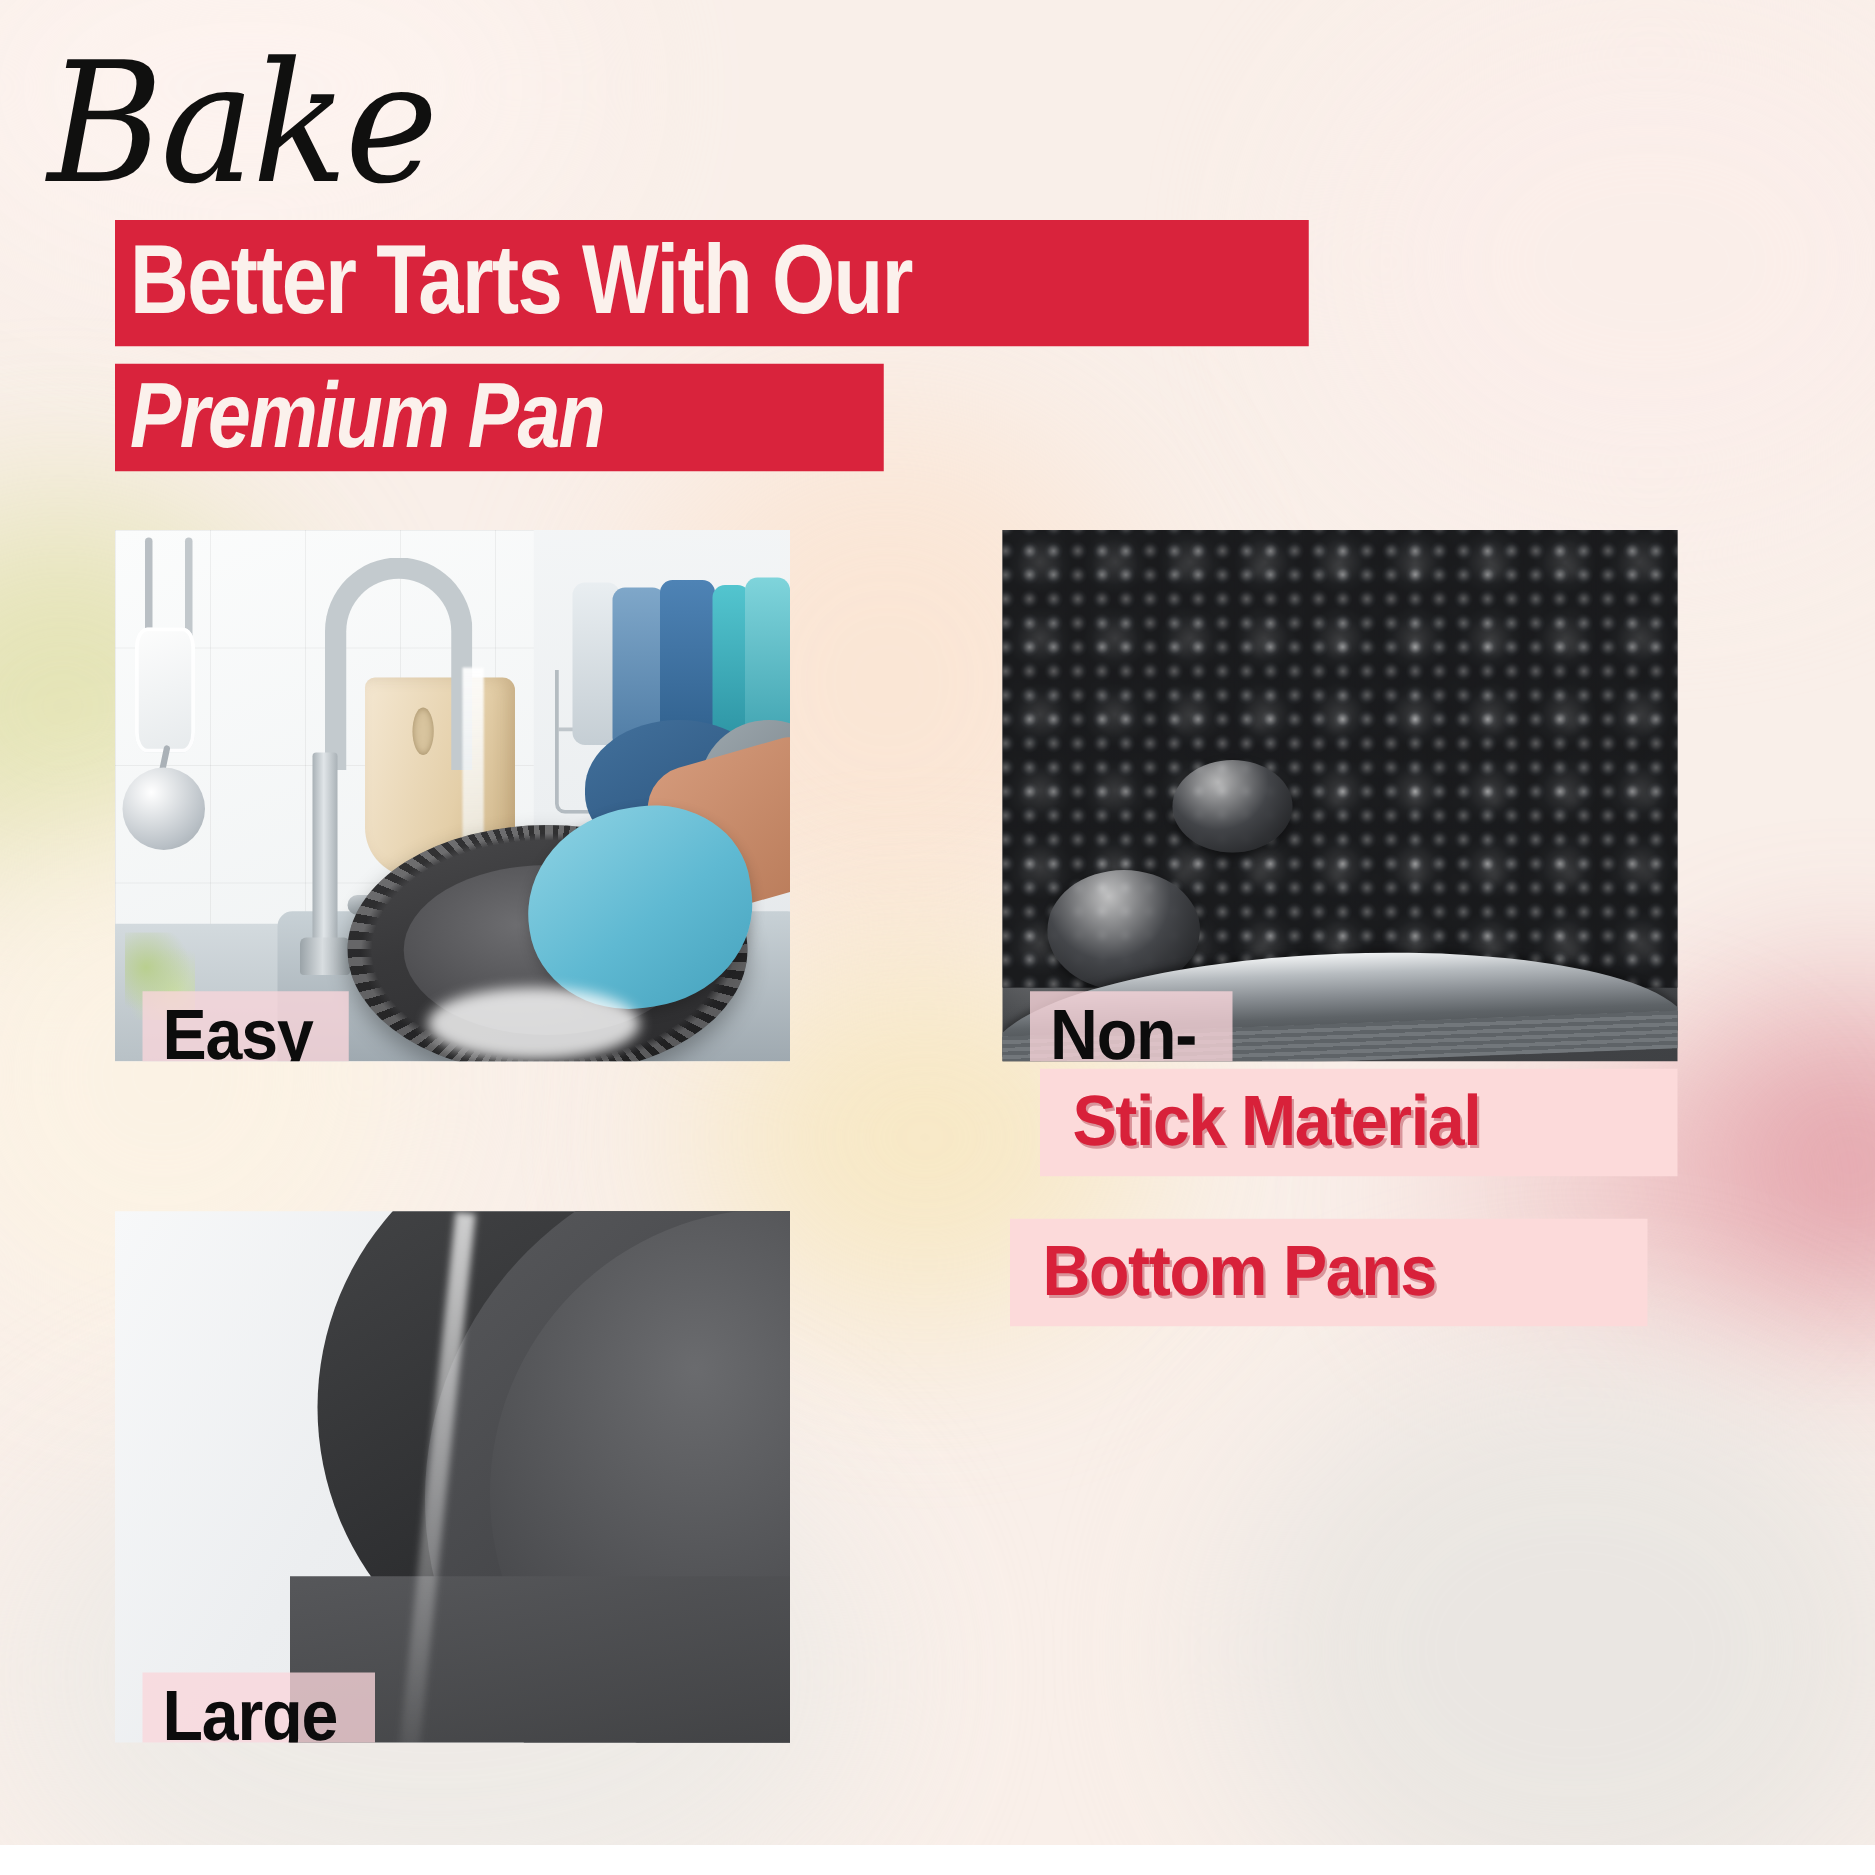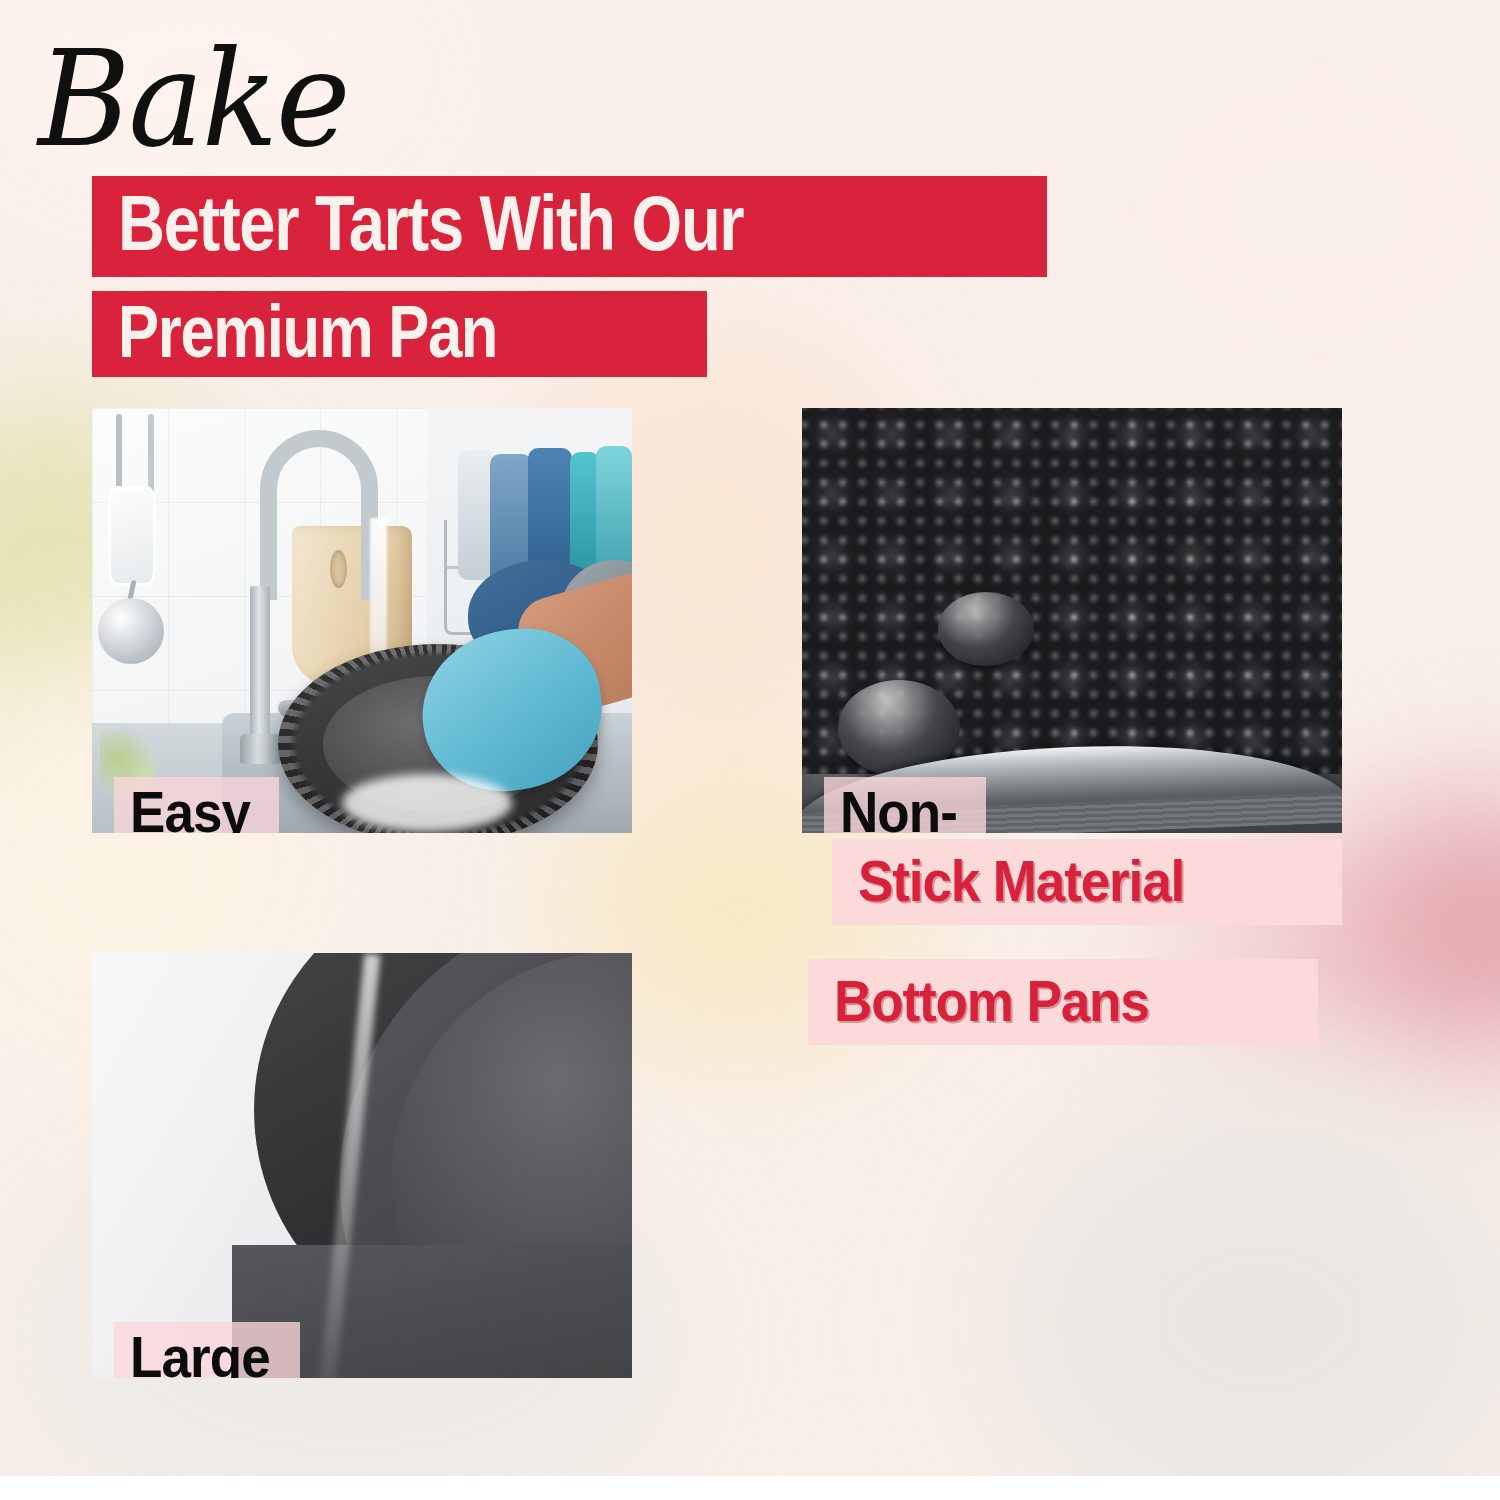--- a/index.html
+++ b/index.html
@@ -43,43 +43,43 @@
     z-index:6;
     line-height:1;
     transform:scaleY(1.06);
   }
 
   .banner {
     position:absolute;
     background:#d9233c;
     display:flex; align-items:center;
     z-index:4;
-    padding-left:26px;
+    padding-left:12px;
   }
   .banner-1 { left:92px; top:176px; width:955px; height:101px; }
-  .banner-2 { left:92px; top:291px; width:615px; height:86px; }
+  .banner-2 { left:92px; top:291px; width:615px; height:86px;font-style:italic; }
 
   .banner-text {
     font-family:"Liberation Sans", sans-serif;
     font-weight:700;
     color:#fbf1ec;
     font-size:74px;
     line-height:1;
     letter-spacing:-1.5px;
     transform:scaleX(.88) scaleY(1.06);
     transform-origin:left center;
     white-space:nowrap;
     padding-bottom:5px;
   }
   .banner-2 .banner-text { font-size:70px; }
 
   
   .grid {
     position:absolute;
-    left:92px; top:408px;
+    left:92px; top:424px;
     width:1230px; height:1040px;
     z-index:5;
   }
   .card { position:absolute; width:540px; }
   .card-tl { left:0;   top:0; }
   .card-tr { left:686px; top:0;margin-left:24px; }
   .card-bl { left:0;   top:545px; }
   .card-br { left:686px; top:545px; }
 
   .photo {

